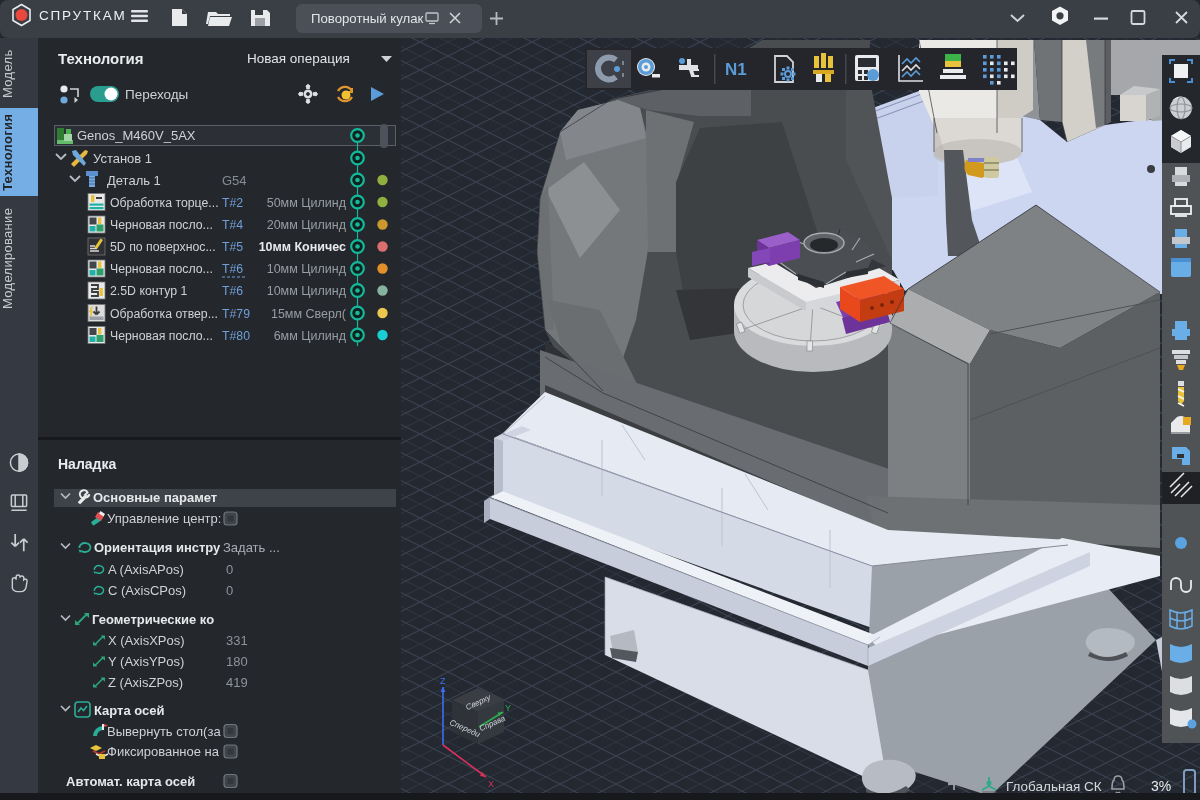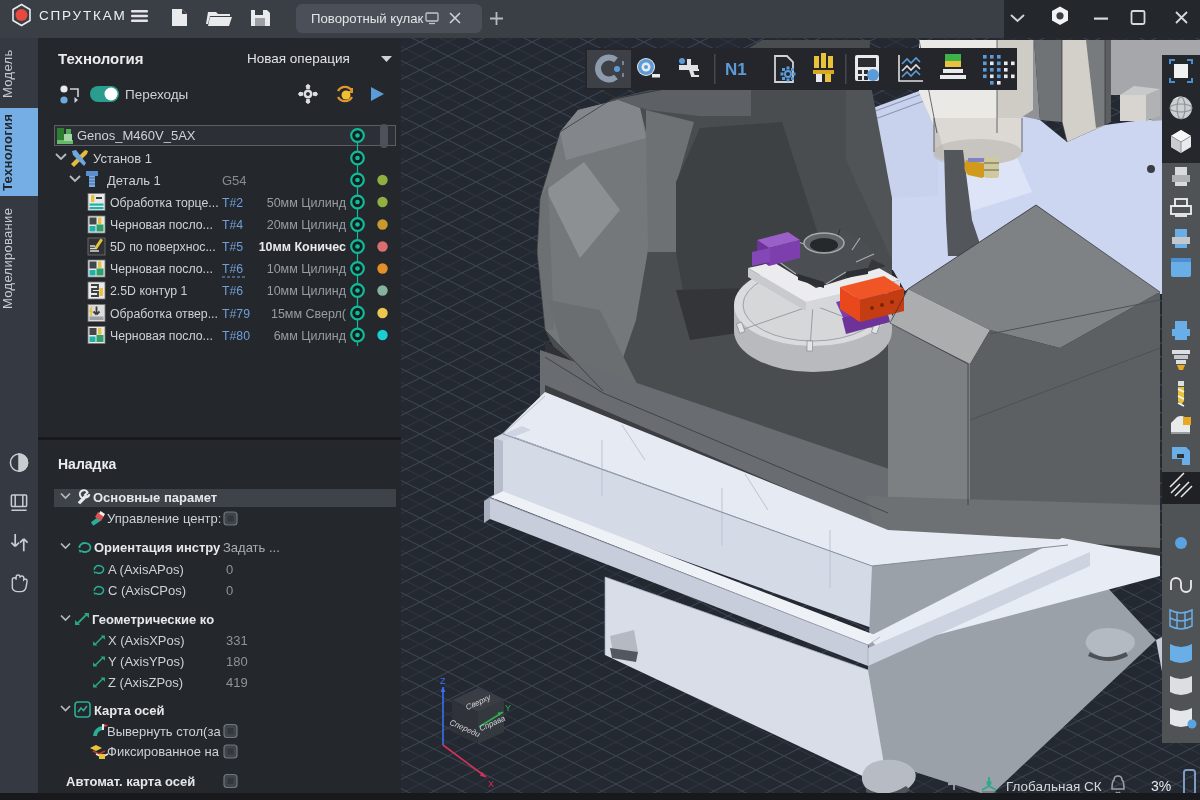--- a/index.html
+++ b/index.html
@@ -1,18 +1,18 @@
 <!DOCTYPE html>
 <html><head>
 <meta charset="utf-8">
 <style>
   * { margin:0; padding:0; box-sizing:border-box; }
   html,body { width:1200px; height:800px; overflow:hidden; background:#24272c;
     font-family:"Liberation Sans", sans-serif; }
-  #topbar { position:absolute; left:0; top:0; width:1004px; height:38px; background:#3a3e45; }
+  #topbar { position:absolute; left:0; top:0; width:1200px; height:38px; background:#3a3e45;border-radius:8px; }
   #rail { position:absolute; left:0; top:38px; width:38px; height:755px; background:#353942; }
   #leftpanel { position:absolute; left:38px; top:38px; width:363px; height:755px; background:#24272c; overflow:hidden; }
   #viewport { position:absolute; left:401px; top:38px; width:799px; height:755px; background:#232831; }
   #bottomstrip { position:absolute; left:0; top:793px; width:1200px; height:7px; background:#17191d; }
   .vtab { position:absolute; left:0; width:38px; color:#c7cace; font-size:13px;
     writing-mode:vertical-rl; transform:rotate(180deg); text-align:center; letter-spacing:0.3px; }
   .vtab.active { background:#74aee4; color:#23272e; }
   svg text { font-family:"Liberation Sans", sans-serif; }
 </style>
 </head>

